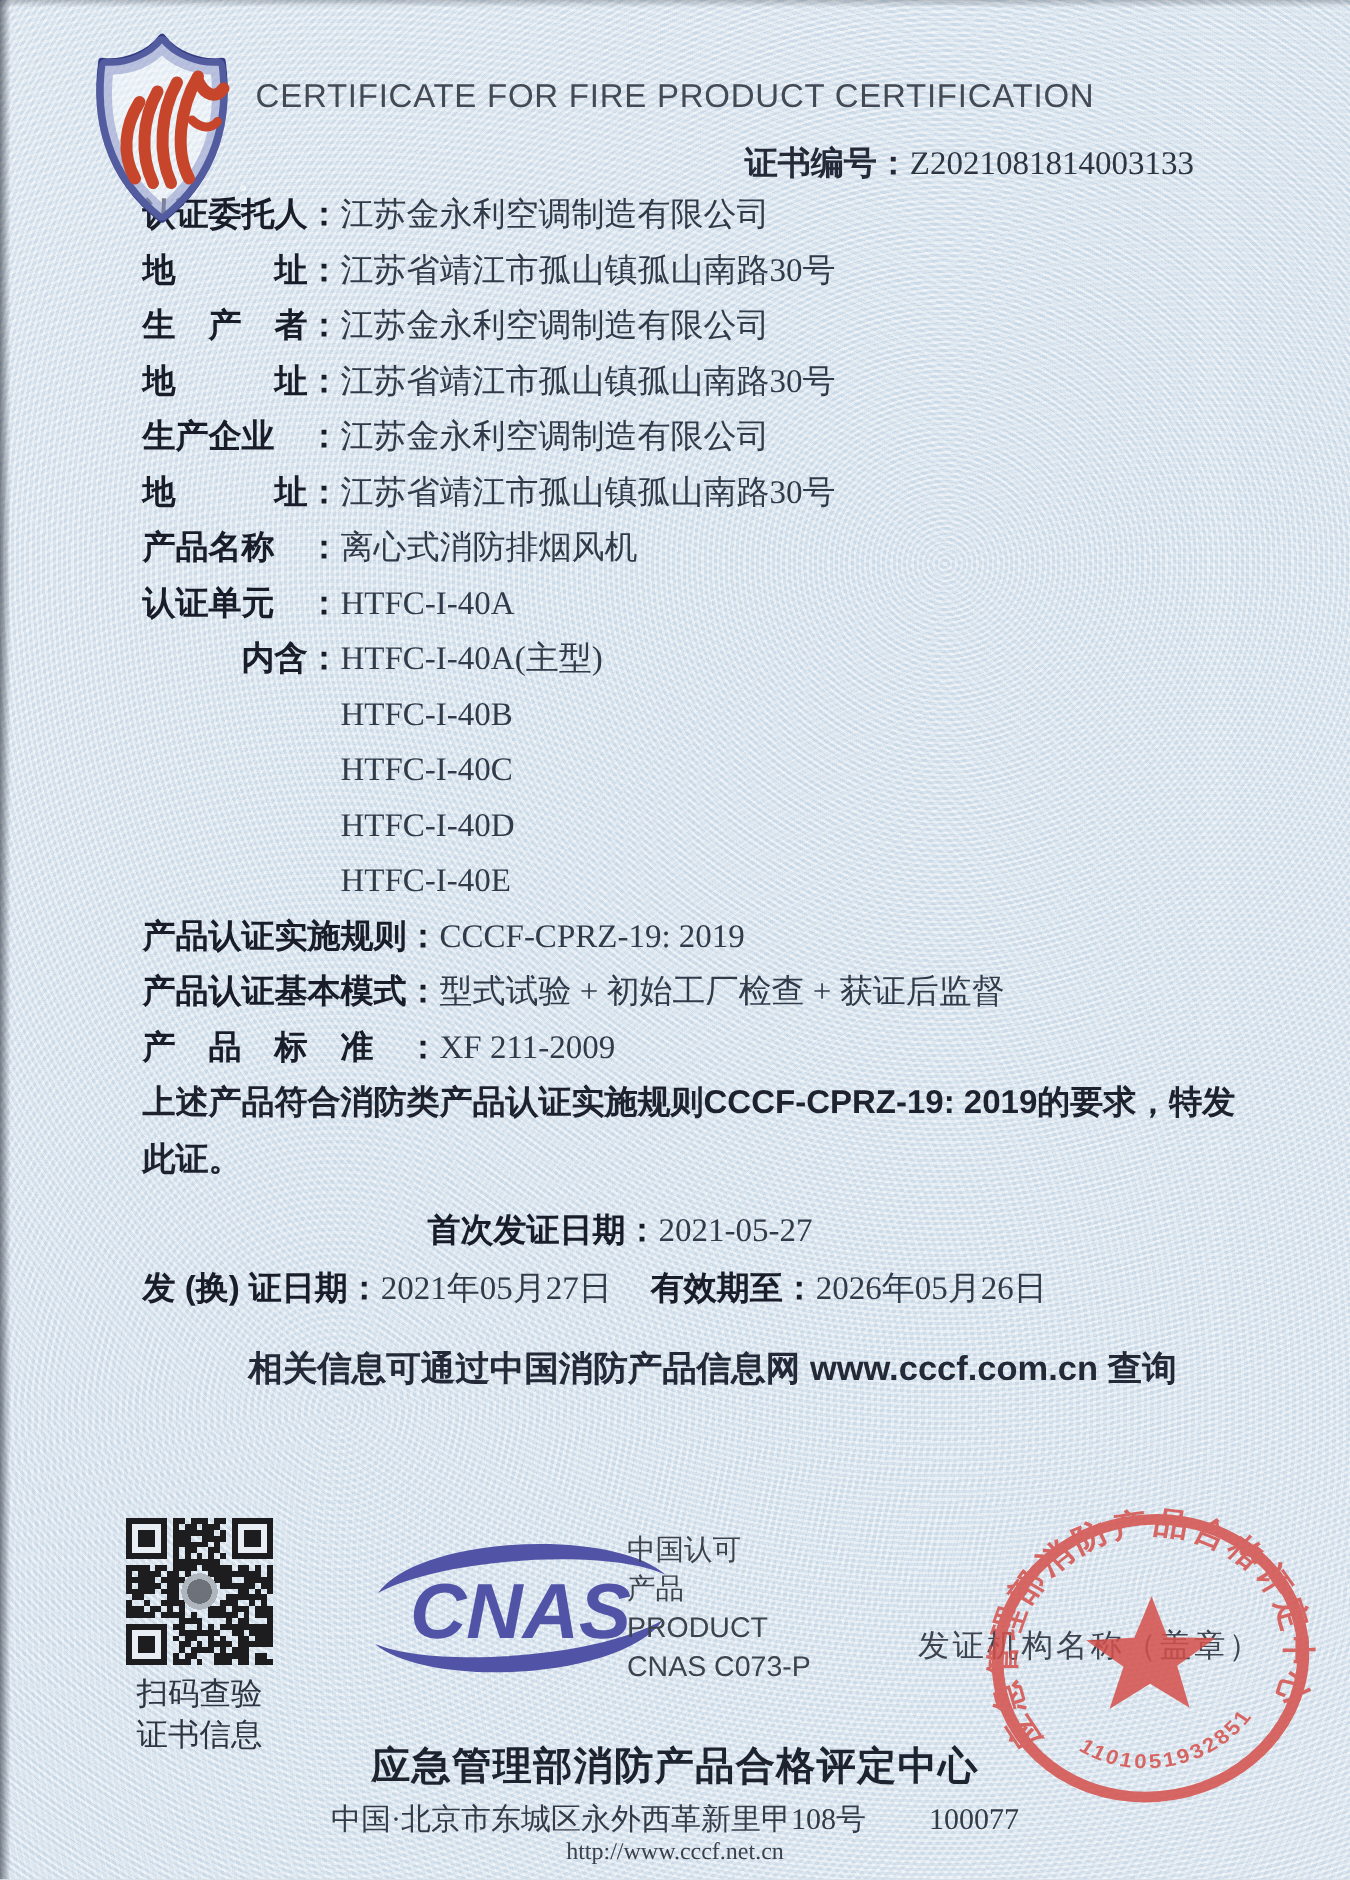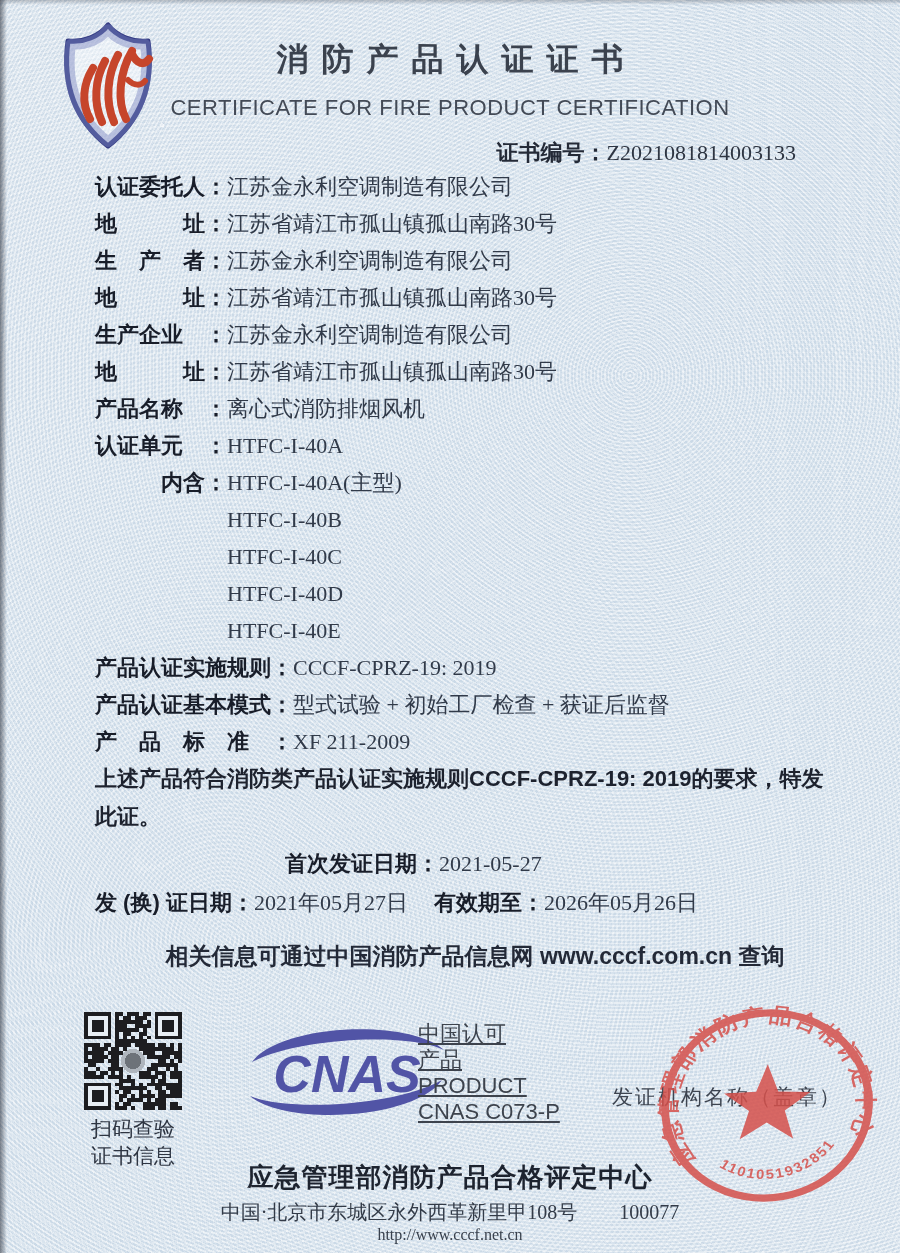--- a/index.html
+++ b/index.html
@@ -50,21 +50,21 @@
   .notice{margin-top:14px;text-align:center;font-size:23px;line-height:39px;
     font-family:"Liberation Sans","DejaVu Sans",sans-serif;
     font-weight:600;color:#232937;}
 
   
   .qr{position:absolute;left:84px;top:1012px;width:98px;height:98px;}
   .qr-caption{position:absolute;left:68px;top:1116px;width:130px;text-align:center;
     font-size:21px;line-height:27px;color:#2e3542;}
   .cnas{position:absolute;left:238px;top:1016px;width:218px;height:112px;}
   .cnas-text{position:absolute;left:418px;top:1021px;font-family:"Liberation Sans","DejaVu Sans",sans-serif;
-    font-size:22px;line-height:26px;color:#3d434d;text-decoration:underline;}
+    font-size:19px;line-height:26px;color:#3d434d;}
   .seal-label{position:absolute;left:612px;top:1083px;font-size:21px;letter-spacing:2px;
     color:#3d4450;white-space:pre;}
   .seal{position:absolute;left:648px;top:998px;width:238px;height:215px;
     transform:rotate(-10deg);opacity:.85;}
   .org{position:absolute;left:0;top:1160px;width:900px;text-align:center;
     font-family:"Liberation Sans","DejaVu Sans",sans-serif;
     font-size:26px;font-weight:bold;color:#1d232f;letter-spacing:1px;}
   .addr{position:absolute;left:0;top:1199px;width:900px;text-align:center;
     font-size:20px;color:#333b48;}
   .addr .pc{display:inline-block;margin-left:42px;}
@@ -87,21 +87,20 @@
         <path d="M50 104 C41 85 43 61 53 43"></path>
         <path d="M62 104 C53 84 55 57 66 37"></path>
         <path d="M74 101 C65 84 67 55 80 33"></path>
         <path d="M80 36 C85 46 92 48 97 41"></path>
         <path d="M76 62 C82 68 89 68 93 63" stroke-width="6"></path>
       </g>
     </svg>
   </div>
 
   <div class="titlewrap">
-    <div class="title">消防产品认证证书</div>
     <div class="subtitle">CERTIFICATE FOR FIRE PRODUCT CERTIFICATION</div>
     <div class="certno">
       <span class="lbl">证书编号：</span><span>Z2021081814003133</span>
     </div>
   </div>
 
   <div class="fields">
     <div class="row">
         <span class="lbl">认证委托人：</span>
         <span class="val">江苏金永利空调制造有限公司</span>

